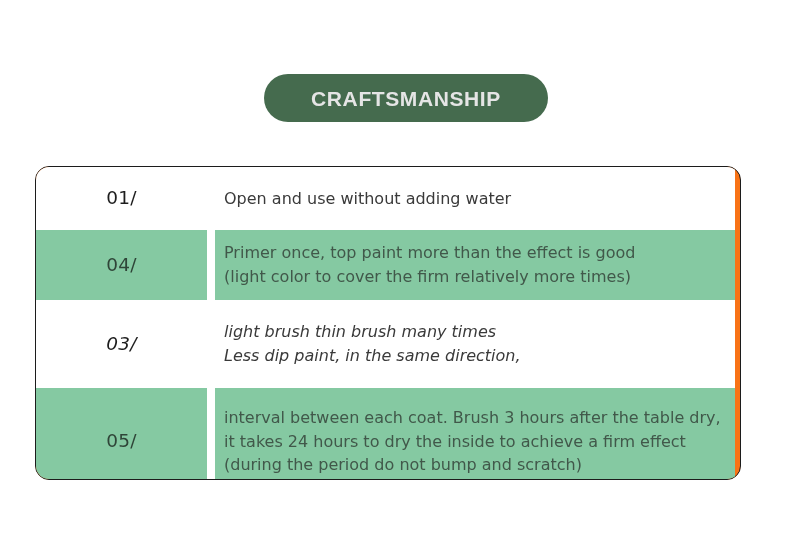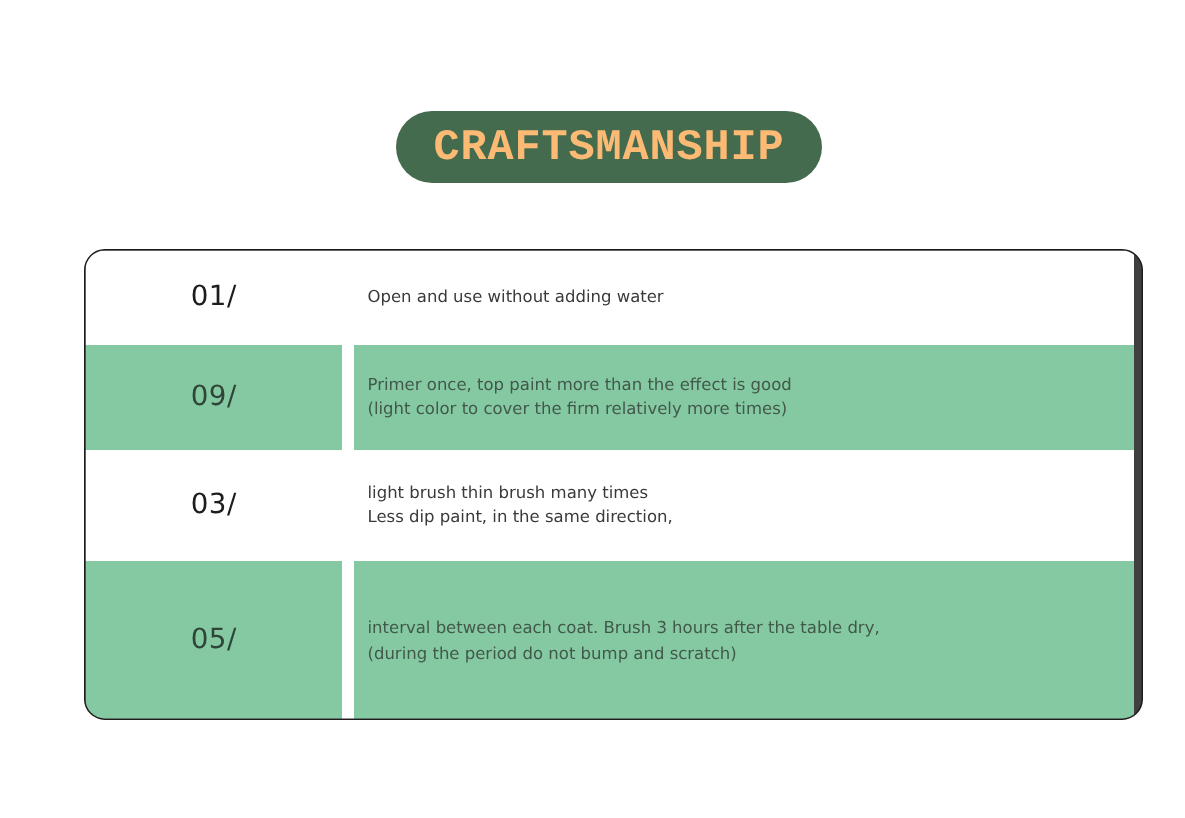--- a/index.html
+++ b/index.html
@@ -22,40 +22,40 @@
     top: 74px;
     width: 284px;
     height: 48px;
     background: #456b4e;
     border-radius: 24px;
     display: flex;
     align-items: center;
     justify-content: center;
   }
   #title-badge .title-text {
-    color: #fdba74;
-    font-family: Liberation Mono, monospace;
-    font-size: 29px;
+    color: #e5e5e5;
+    font-family: Liberation Sans, sans-serif;
+    font-size: 21px;
     font-weight: bold;
     letter-spacing: 0.6px;
     line-height: 1;
   }
 
   
   #craftsmanship-table {
     position: absolute;
-    left: 56px;
+    left: 35px;
     top: 166px;
     width: 706px;
     height: 314px;
     border: 1.4px solid #1c1c1c;
     border-radius: 14px;
     box-sizing: border-box;
     overflow: hidden;
-    background: #404040;
+    background: #f97316;
   }
 
   .table-row {
     display: flex;
     align-items: stretch;
     width: 100%;
     box-sizing: border-box;
   }
 
   .row-number-cell {
@@ -87,21 +87,21 @@
   .row-number {
     font-family: "DejaVu Sans", sans-serif;
     font-size: 18.5px;
     color: #1d1d1d;
     letter-spacing: 0.3px;
     line-height: 1;
   }
 
   .row-line {
     font-family: "DejaVu Sans", sans-serif;
-    font-size: 11px;
+    font-size: 16px;
     color: #3a3a3a;
     line-height: 1.47;
     white-space: pre;
   }
 
   
   .row-white .row-number-cell,
   .row-white .row-text-cell {
     background: #ffffff;
   }
@@ -109,21 +109,21 @@
   .row-green .row-number-cell,
   .row-green .row-text-cell {
     background: #85c9a2;
   }
   .row-green .row-number { color: #2f4538; }
   .row-green .row-line   { color: #41584a; }
 
   
   #row-01 { height: 63px; }
   #row-02 { height: 70px; }
-  #row-03 { height: 74px; }
+  #row-03 { height: 88px; font-style: italic; }
   #row-04 { height: 107px; }
 </style>
 </head>
 <body>
 
 <div id="title-badge">
   <span class="title-text">CRAFTSMANSHIP</span>
 </div>
 
 <div id="craftsmanship-table">
@@ -133,21 +133,21 @@
       <span class="row-number">01/</span>
     </div>
     <div class="row-gap"></div>
     <div class="row-text-cell">
       <span class="row-line">Open and use without adding water</span>
     </div>
   </div>
 
   <div class="table-row row-green" id="row-02">
     <div class="row-number-cell">
-      <span class="row-number">09/</span>
+      <span class="row-number">04/</span>
     </div>
     <div class="row-gap"></div>
     <div class="row-text-cell">
       <span class="row-line">Primer once, top paint more than the effect is good</span>
       <span class="row-line">(light color to cover the firm relatively more times)</span>
     </div>
   </div>
 
   <div class="table-row row-white" id="row-03">
     <div class="row-number-cell">
@@ -160,17 +160,18 @@
     </div>
   </div>
 
   <div class="table-row row-green" id="row-04">
     <div class="row-number-cell">
       <span class="row-number">05/</span>
     </div>
     <div class="row-gap"></div>
     <div class="row-text-cell">
       <span class="row-line">interval between each coat. Brush 3 hours after the table dry,</span>
+      <span class="row-line">it takes 24 hours to dry the inside to achieve a firm effect</span>
       <span class="row-line">(during the period do not bump and scratch)</span>
     </div>
   </div>
 
 </div>
 
 </body></html>

